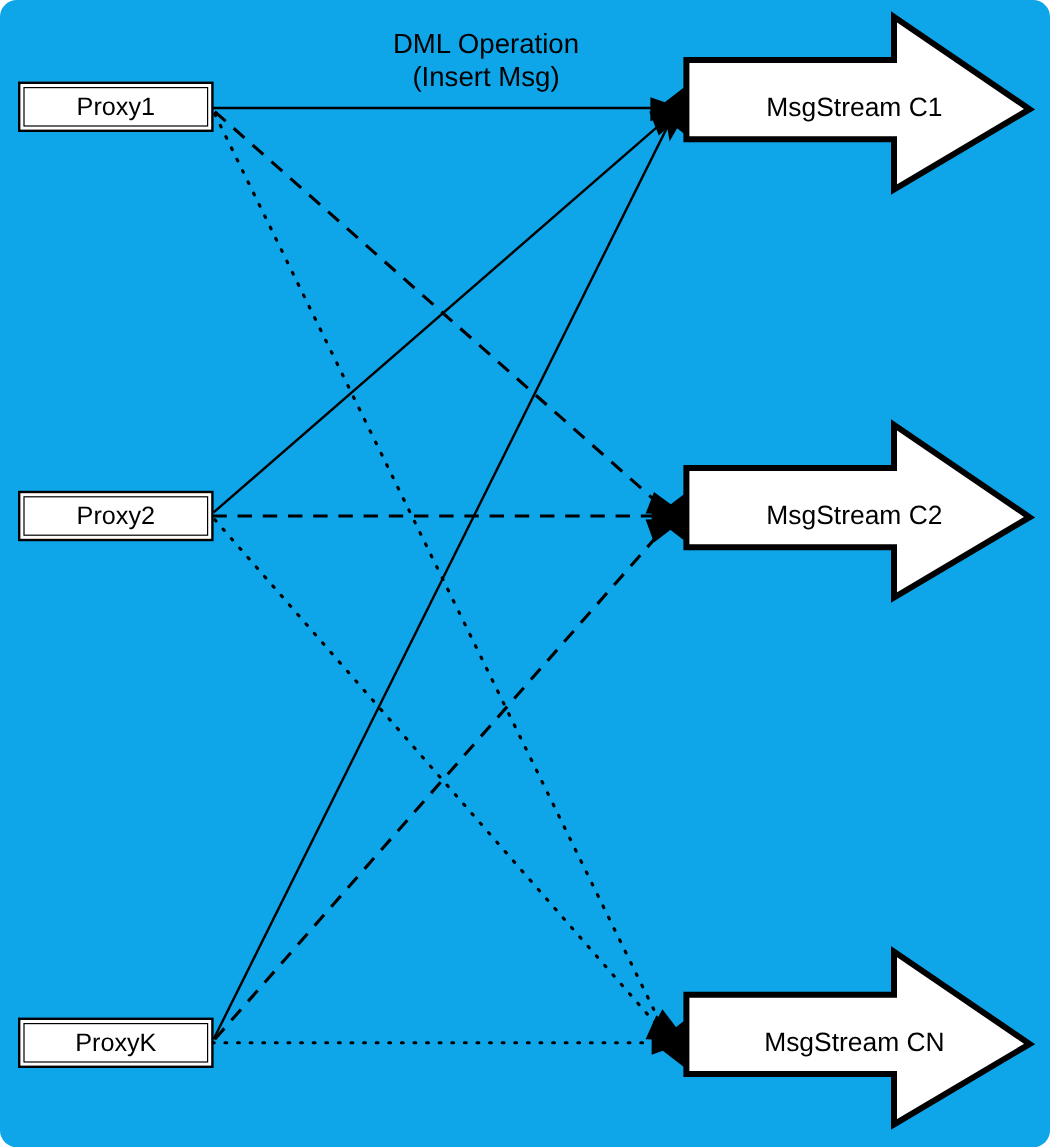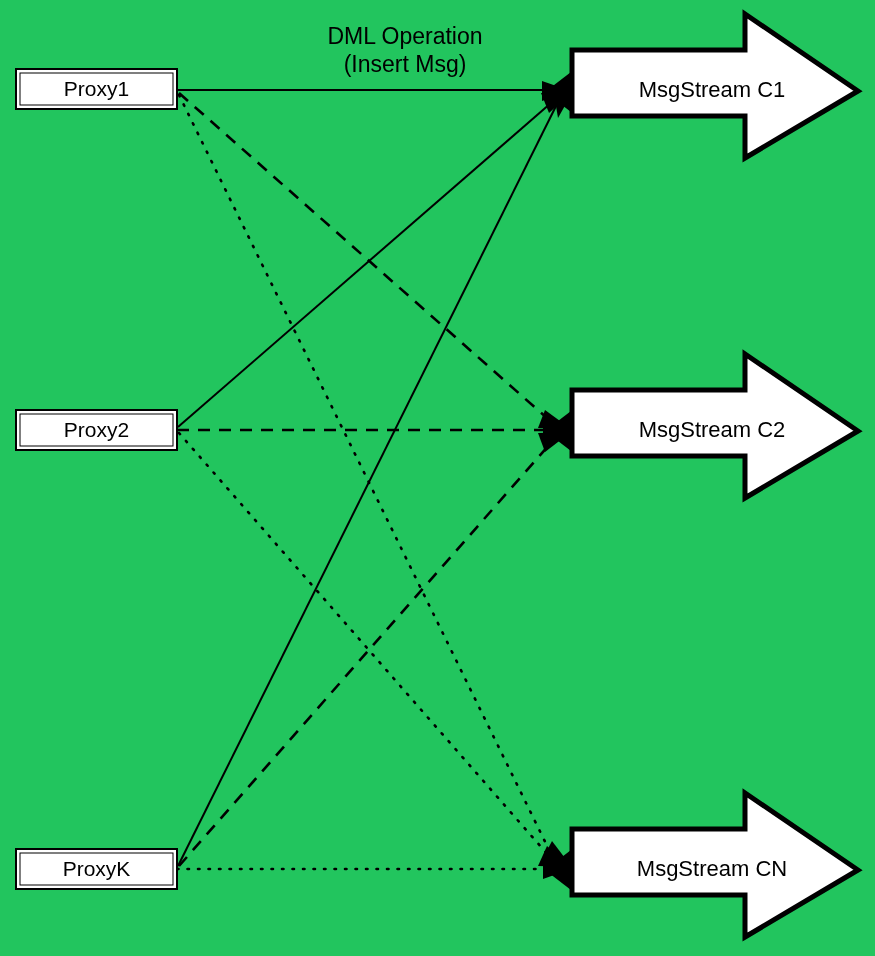--- a/index.html
+++ b/index.html
@@ -7,22 +7,23 @@
     padding: 0;
     background: #ffffff;
   }
   body {
     font-family: "Liberation Sans", sans-serif;
   }
   #canvas {
     position: relative;
     width: 875px;
     height: 956px;
-    background: #22c55e;
+    background: #0ea5e9;
     overflow: hidden;
+    border-radius: 14px;
   }
   #diagram-svg {
     position: absolute;
     top: 0;
     left: 0;
     width: 875px;
     height: 956px;
   }
   .node-box-rect {
     fill: #ffffff;

